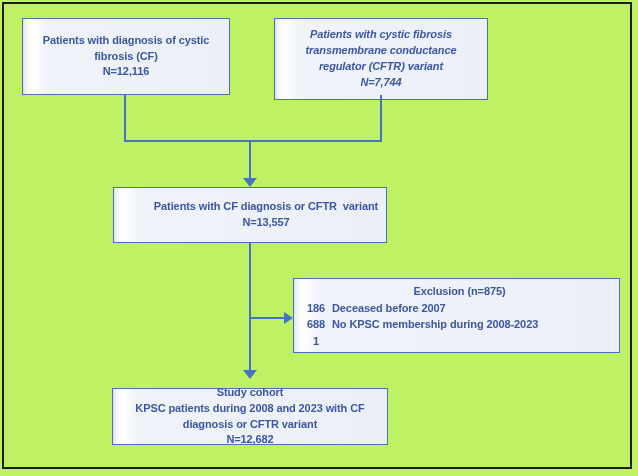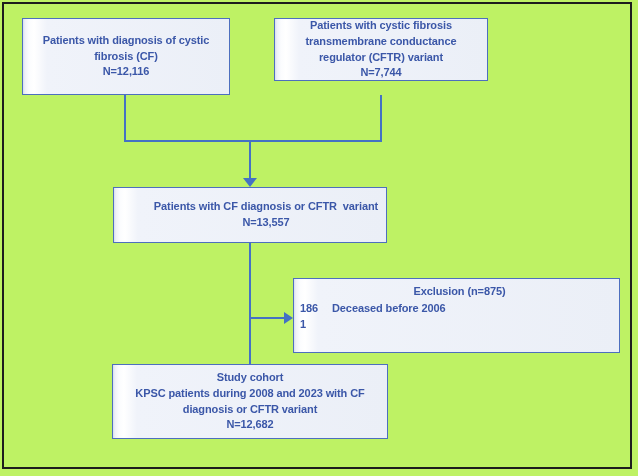--- a/index.html
+++ b/index.html
@@ -38,44 +38,44 @@
   .node-text { white-space: pre-wrap; width: 100%; }
 
   .node.exclusion {
     display: block;
     text-align: left;
     padding: 4px 0 4px 6px;
     line-height: 1.5;
   }
   .exclusion-title { text-align: center; }
   .exclusion-row { display: flex; }
-  .exclusion-count { width: 32px; flex: none; }
+  .exclusion-count { width: 32px; flex: none; text-align: center; }
   .text-light { font-weight: normal; }
 
   .line { position: absolute; background: var(--connector, #4472c4); }
 
   .arrow-down {
     position: absolute; width: 0; height: 0;
     border-left: 7px solid transparent;
     border-right: 7px solid transparent;
     border-top: 9px solid var(--connector, #4472c4);
   }
   .arrow-right {
     position: absolute; width: 0; height: 0;
     border-top: 6px solid transparent;
     border-bottom: 6px solid transparent;
     border-left: 9px solid var(--connector, #4472c4);
   }
 
   
   #box-cf        { left: 22px;  top: 18px;  width: 208px; height: 77px; }
-  #box-cftr      { left: 274px; top: 18px;  width: 214px; height: 63px; }
+  #box-cftr      { left: 274px; top: 18px;  width: 214px; height: 82px; font-style: italic; }
   #box-combined  { left: 113px; top: 187px; width: 274px; height: 56px; padding-left: 32px; }
   #box-exclusion { left: 293px; top: 278px; width: 327px; height: 75px; }
-  #box-cohort    { left: 112px; top: 364px; width: 276px; height: 75px; }
+  #box-cohort    { left: 112px; top: 388px; width: 276px; height: 57px; }
 
   
   #stub-left     { left: 124px; top: 95px;  width: 2px;   height: 47px; }
   #stub-right    { left: 380px; top: 95px;  width: 2px;   height: 47px; }
   #h-join        { left: 124px; top: 140px; width: 258px; height: 2px; }
   #v-to-combined { left: 249px; top: 140px; width: 2px;   height: 38px; }
   #arrow-combined{ left: 243px; top: 178px; }
   #v-to-cohort   { left: 249px; top: 243px; width: 2px;   height: 128px; }
   #arrow-cohort  { left: 243px; top: 370px; }
   #h-branch      { left: 249px; top: 317px; width: 36px;  height: 2px; }
@@ -114,21 +114,26 @@
 
   <div class="line" id="v-to-cohort"></div>
   <div class="line" id="h-branch"></div>
   <div class="arrow-right" id="arrow-exclusion"></div>
   <div class="arrow-down" id="arrow-cohort"></div>
 
   <div class="node exclusion" id="box-exclusion">
     <div class="exclusion-title">Exclusion (n=875)</div>
     <div class="exclusion-row">
       <span class="exclusion-count">186</span>
-      <span>Deceased before 2006</span>
+      <span>Deceased before 2007</span>
+      <span class="text-light"></span>
+    </div>
+    <div class="exclusion-row">
+      <span class="exclusion-count">688</span>
+      <span>No KPSC membership during 2008-2023</span>
       <span class="text-light"></span>
     </div>
     <div class="exclusion-row">
       <span class="exclusion-count">1</span>
       &nbsp;
     </div>
   </div>
 
   <div class="node" id="box-cohort">
     <div class="node-text">Study cohort

